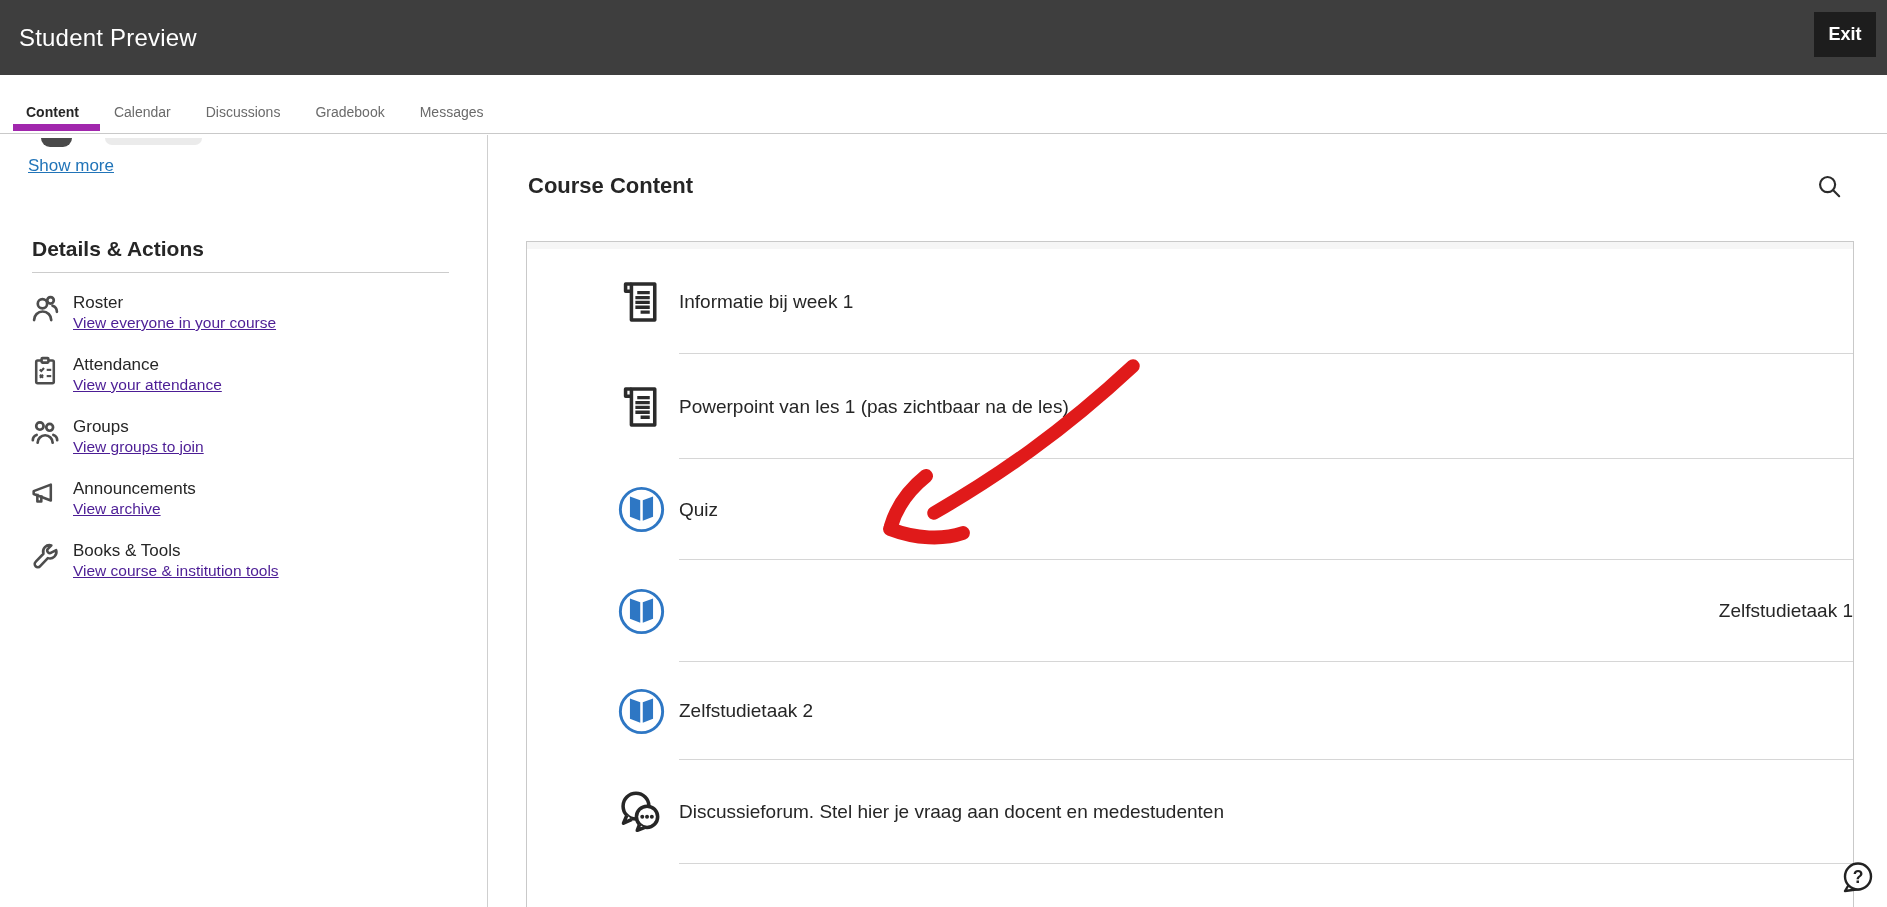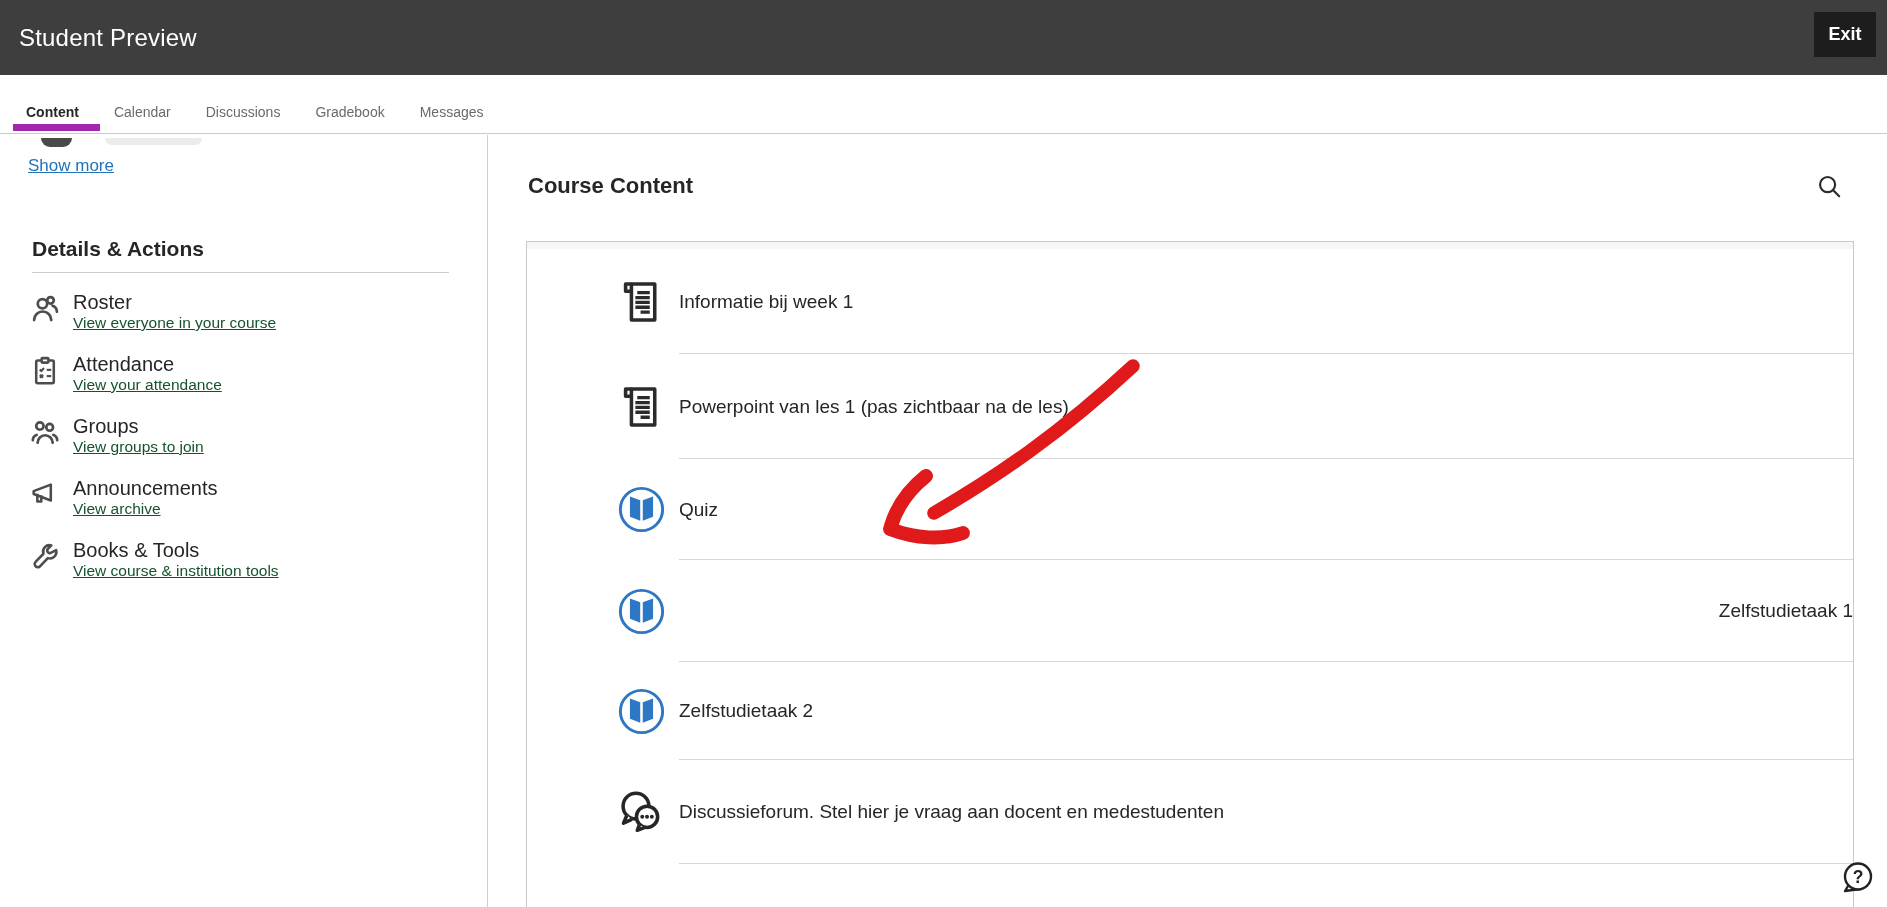--- a/index.html
+++ b/index.html
@@ -35,22 +35,22 @@
 
   .show-more { position:absolute; left:28px; top:21px; font-size:17px; color:#2174b8;
                text-decoration:underline; cursor:pointer; }
   .details-title { position:absolute; left:32px; top:102px; font-size:21px; font-weight:700; color:#262626; }
   .details-divider { position:absolute; left:32px; top:137px; width:417px; height:1px; background:#ccc; }
 
   .side-items { position:absolute; left:28px; top:157px; display:flex; flex-direction:column; gap:21px; }
   .side-item { display:flex; gap:11px; }
   .side-item .icn { width:34px; height:34px; flex:0 0 34px; }
   .side-item .txt { display:flex; flex-direction:column; }
-  .side-label { font-size:20px; line-height:21px; color:#262626; }
-  .side-link { font-size:15.5px; line-height:20px; color:#14532d; text-decoration:underline; cursor:pointer; }
+  .side-label { font-size:17px; line-height:21px; color:#262626; }
+  .side-link { font-size:15.5px; line-height:20px; color:#4c1d95; text-decoration:underline; cursor:pointer; }
 
   
   .main-title { position:absolute; left:40px; top:38px; font-size:22px; font-weight:700; color:#262626; }
   .search-btn { position:absolute; left:1328px; top:37px; width:28px; height:28px;
                 background:none; border:none; cursor:pointer; }
 
   .card { position:absolute; left:38px; top:106px; width:1328px; height:740px;
           background:#fff; border:1px solid #c9c9c9; }
   .card-strip { height:7px; background:#f6f6f6; }
   .row { position:relative; display:flex; align-items:center; padding-left:89px; }

